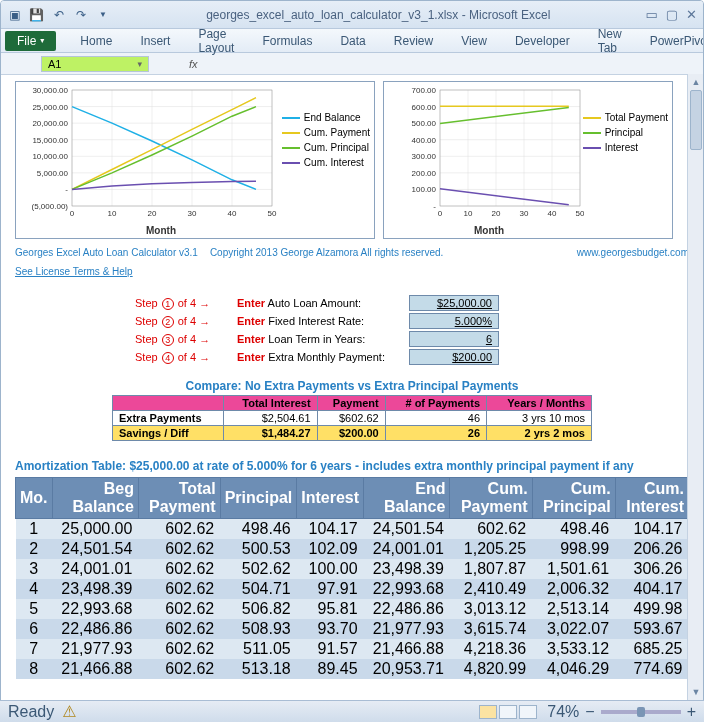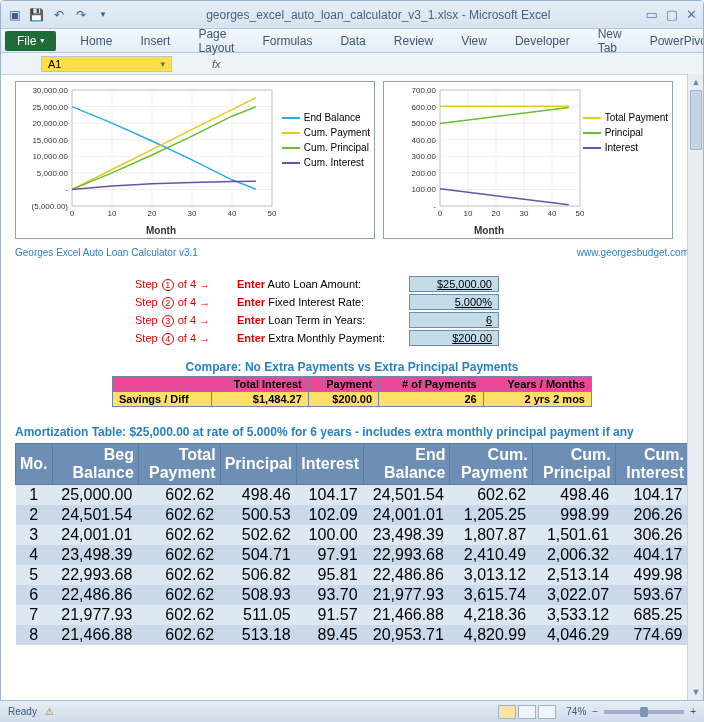--- a/index.html
+++ b/index.html
@@ -7,21 +7,21 @@
   .titlebar { height: 28px; background: linear-gradient(#e6eef7,#d6e3f1); display: flex; align-items: center; padding: 0 6px; gap: 4px; border-bottom: 1px solid #b8c9dd; }
   .titlebar .qat { display: flex; gap: 6px; align-items: center; }
   .qat .ic { width: 16px; height: 16px; display: inline-flex; align-items: center; justify-content: center; color: #3b5f87; font-size: 12px; }
   .titlebar .title { flex: 1; text-align: center; color: #4a6280; font-size: 12px; }
   .winbtns { display: flex; gap: 8px; color: #5b7699; font-size: 13px; }
   .ribbon { height: 24px; background: linear-gradient(#f4f8fc,#e3ecf6); display: flex; align-items: center; padding-left: 4px; border-bottom: 1px solid #b8c9dd; gap: 12px; }
   .ribbon .file { background: #1e6b3a; color: #fff; padding: 3px 12px; font-size: 12px; border-radius: 2px; margin-right: 4px; display: flex; align-items: center; gap: 4px; }
   .ribbon .tab { padding: 3px 8px; color: #3b5875; font-size: 12px; cursor: pointer; }
   .ribbon .rgt { margin-left: auto; display: flex; gap: 6px; padding-right: 6px; color: #5b7699; }
   .namebox { height: 22px; background: #eef3f9; display: flex; align-items: center; border-bottom: 1px solid #c4d2e2; }
-  .namebox .cell { width: 131px; background: #fde047; border: 1px solid #b5c5d8; margin-left: 40px; padding: 1px 6px; display: flex; align-items: center; }
+  .namebox .cell { width: 108px; background: #bef264; border: 1px solid #b5c5d8; margin-left: 40px; padding: 1px 6px; display: flex; align-items: center; }
   .namebox .cell .dd { margin-left: auto; color: #666; font-size: 9px; }
   .namebox .fx { margin-left: 40px; font-style: italic; color: #555; }
   .content { padding: 6px 14px 0 14px; }
   .charts { display: flex; gap: 8px; }
   .chartbox { border: 1px solid #8aa2be; padding: 4px; position: relative; background: #fff; }
   .chartbox.left { width: 360px; height: 158px; }
   .chartbox.right { width: 290px; height: 158px; }
   .legend { position: absolute; right: 4px; top: 30px; font-size: 10px; }
   .legend div { display: flex; align-items: center; gap: 4px; margin-bottom: 4px; }
   .lline { width: 18px; height: 2px; }
@@ -42,21 +42,21 @@
   .cmp .rowlbl { font-weight: bold; text-align: left; background: #fff; }
   .cmp tr.sav td { background: #ffe066; font-weight: bold; }
   .amort-hdr { color: #2981c4; font-weight: bold; font-size: 12px; margin: 18px 0 4px 0; }
   .amort { width: 100%; border-collapse: collapse; font-size: 16px; }
   .amort th { background: #6d8eb5; color: #fff; padding: 2px 4px; text-align: right; border: 1px solid #5a7ba3; font-weight: bold; }
   .amort th:first-child { text-align: center; }
   .amort td { padding: 1px 6px; text-align: right; }
   .amort td:first-child { text-align: center; }
   .amort tr.odd { background: #dde8f2; }
   .amort tr.even { background: #c9d9ea; }
-  .statusbar { position: absolute; bottom: 0; left: 0; right: 0; height: 22px; background: linear-gradient(#e6ecf4,#cfdceb); border-top: 1px solid #a9bdd4; display: flex; align-items: center; padding: 0 8px; font-size: 10px; color: #3b5875; }
+  .statusbar { position: absolute; bottom: 0; left: 0; right: 0; height: 22px; background: linear-gradient(#e6ecf4,#cfdceb); border-top: 1px solid #a9bdd4; display: flex; align-items: center; padding: 0 8px; font-size: 16px; color: #3b5875; }
   .statusbar .views { margin-left: auto; display: flex; gap: 2px; }
   .vbtn { width: 18px; height: 14px; border: 1px solid #9db4cc; background: #f0f5fa; }
   .vbtn.active { background: #fbe3a2; }
   .zoom { display: flex; align-items: center; gap: 6px; margin-left: 10px; }
   .zslider { width: 80px; height: 4px; background: #aac; position: relative; }
   .zslider .thumb { position: absolute; left: 36px; top: -3px; width: 8px; height: 10px; background: #7a95b5; border-radius: 2px; }
   .scroll-v { position: absolute; right: 1px; top: 74px; bottom: 22px; width: 16px; background: #e8edf4; border-left: 1px solid #c4d2e2; }
   .scroll-v .thumb { position: absolute; top: 16px; left: 2px; width: 12px; height: 60px; background: #c5d3e3; border: 1px solid #9db4cc; border-radius: 2px; }
   .scroll-v .arr { position: absolute; left: 0; width: 16px; height: 16px; text-align: center; color: #6b85a3; font-size: 9px; line-height: 16px; }
   svg { display: block; }
@@ -219,22 +219,26 @@
             <span class="lline" style="background:#6a4fb0"></span>
             <span>Interest</span>
           </div>
         </div>
       <div class="axis-lbl" style="left:90px">Month</div>
     </div>
   </div>
 
   <div class="copyright">
     <span>Georges Excel Auto Loan Calculator v3.1</span>
+    <span style="margin-left:12px">Copyright 2013   George Alzamora   All rights reserved.</span>
     <span style="margin-left:auto">www.georgesbudget.com</span>
   </div>
+  <div class="copyright">
+      <a style="text-decoration:underline">See License Terms &amp; Help</a>
+    </div>
 
   <div class="inputs" id="inputs-container">
       <div class="row">
         <span class="step">Step <span class="circ">1</span> of 4 →</span>
     <span class="iplbl"><b>Enter</b> Auto Loan Amount:</span>
     <span class="ipval">$25,000.00</span>
       </div>
       <div class="row">
         <span class="step">Step <span class="circ">2</span> of 4 →</span>
     <span class="iplbl"><b>Enter</b> Fixed Interest Rate:</span>
@@ -255,20 +259,27 @@
   <div class="cmp-hdr">Compare: No Extra Payments vs Extra Principal Payments</div>
   <table class="cmp" id="cmp-table">
       <tbody>
         <tr>
           <th></th>
           <th>Total Interest</th>
           <th>Payment</th>
           <th># of Payments</th>
           <th>Years / Months</th>
         </tr>
+        <tr class="">
+          <td class="rowlbl">Extra Payments</td>
+          <td>$2,504.61</td>
+          <td>$602.62</td>
+          <td>46</td>
+          <td>3 yrs 10 mos</td>
+        </tr>
         <tr class="sav">
           <td class="rowlbl">Savings / Diff</td>
           <td>$1,484.27</td>
           <td>$200.00</td>
           <td>26</td>
           <td>2 yrs 2 mos</td>
         </tr>
       </tbody>
     </table>
 

